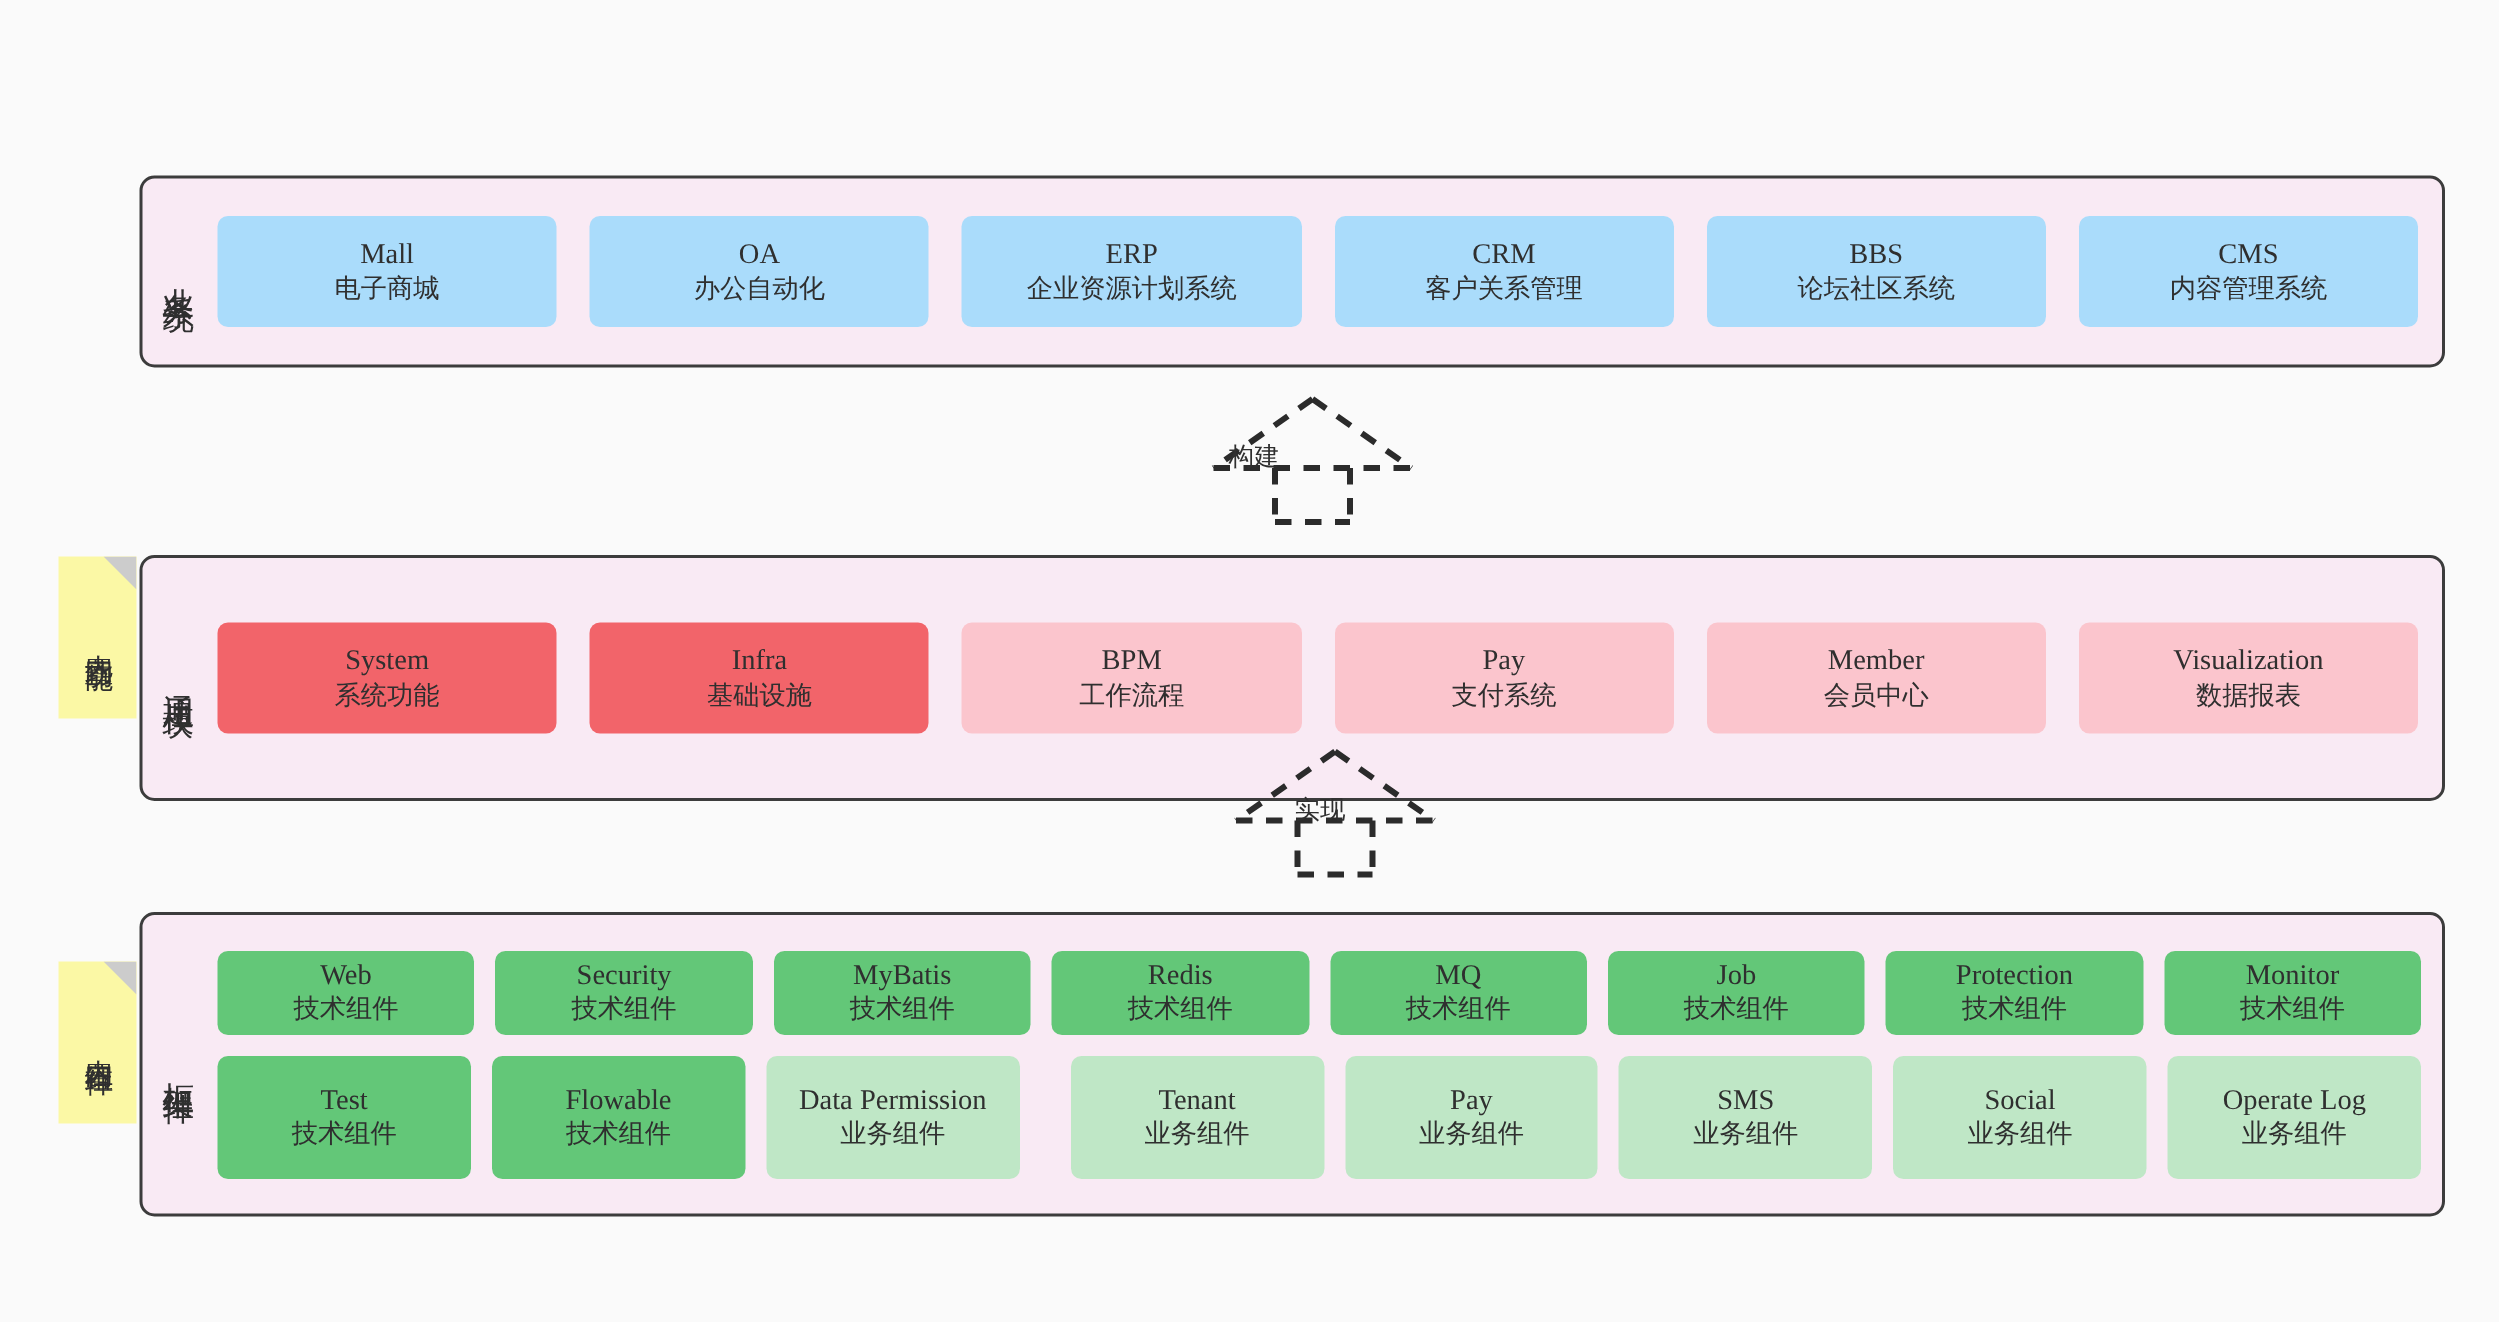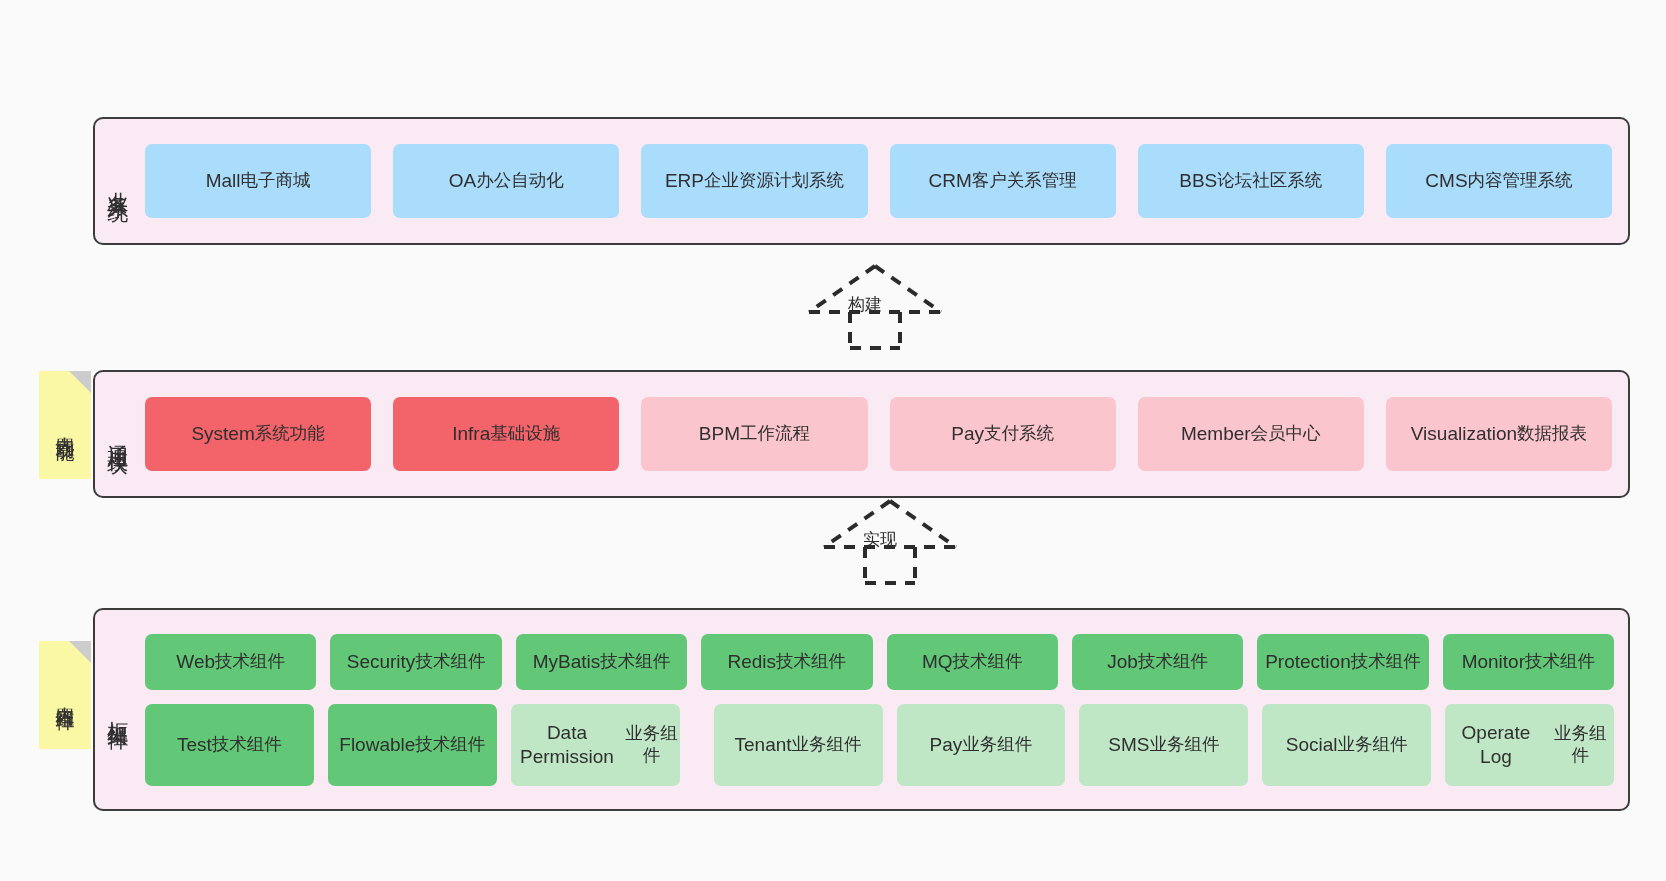--- a/index.html
+++ b/index.html
@@ -60,27 +60,28 @@
   .row {
     display: flex;
     gap: 22px;
   }
 
   
   .node {
     flex: 1 1 0;
     border-radius: 7px;
     display: flex;
-    flex-direction: row;
+    flex-direction: column;
     align-items: center;
     justify-content: center;
     text-align: center;
     box-sizing: border-box;
     padding: 4px 0;
     line-height: 1.24;
+    font-family: Liberation Serif, serif;
   }
   .node .n-en {
     font-size: 19px;
     color: #2f2f2f;
   }
   .node .n-cn {
     font-size: 17.5px;
     color: #2f2f2f;
   }
 
@@ -171,28 +172,28 @@
   </div>
 
   <svg class="arrow-svg" style="left:800px; top:262px; width:150px; height:90px;" viewBox="0 0 150 90">
     <path d="M75 4 L9 50"></path>
     <path d="M75 4 L141 50"></path>
     <path d="M9 50 L141 50"></path>
     <path d="M50 50 L50 86"></path>
     <path d="M100 50 L100 86"></path>
     <path d="M50 86 L100 86"></path>
   </svg>
-  <div class="arrow-label" style="left:848px; top:293px;font-family:Liberation Mono, monospace;">构建</div>
+  <div class="arrow-label" style="left:819px; top:293px;font-family:Liberation Mono, monospace;">构建</div>
 
   <div class="note" style="left:39px; top:371px; width:52px; height:108px;">
     <span>内置功能</span>
     <span class="note-fold"></span>
   </div>
 
-  <div class="layer" style="left:93px; top:370px; width:1537px; height:128px;">
+  <div class="layer" style="left:93px; top:370px; width:1537px; height:164px;">
     <div class="layer-title">通用模块</div>
     <div class="layer-body">
       <div class="row" style="height:74px;">
         <div class="node red" style="background: rgb(242, 100, 106);">
           <span class="n-en">System</span>
           <span class="n-cn">系统功能</span>
         </div>
         <div class="node red" style="background: rgb(242, 100, 106);">
           <span class="n-en">Infra</span>
           <span class="n-cn">基础设施</span>

